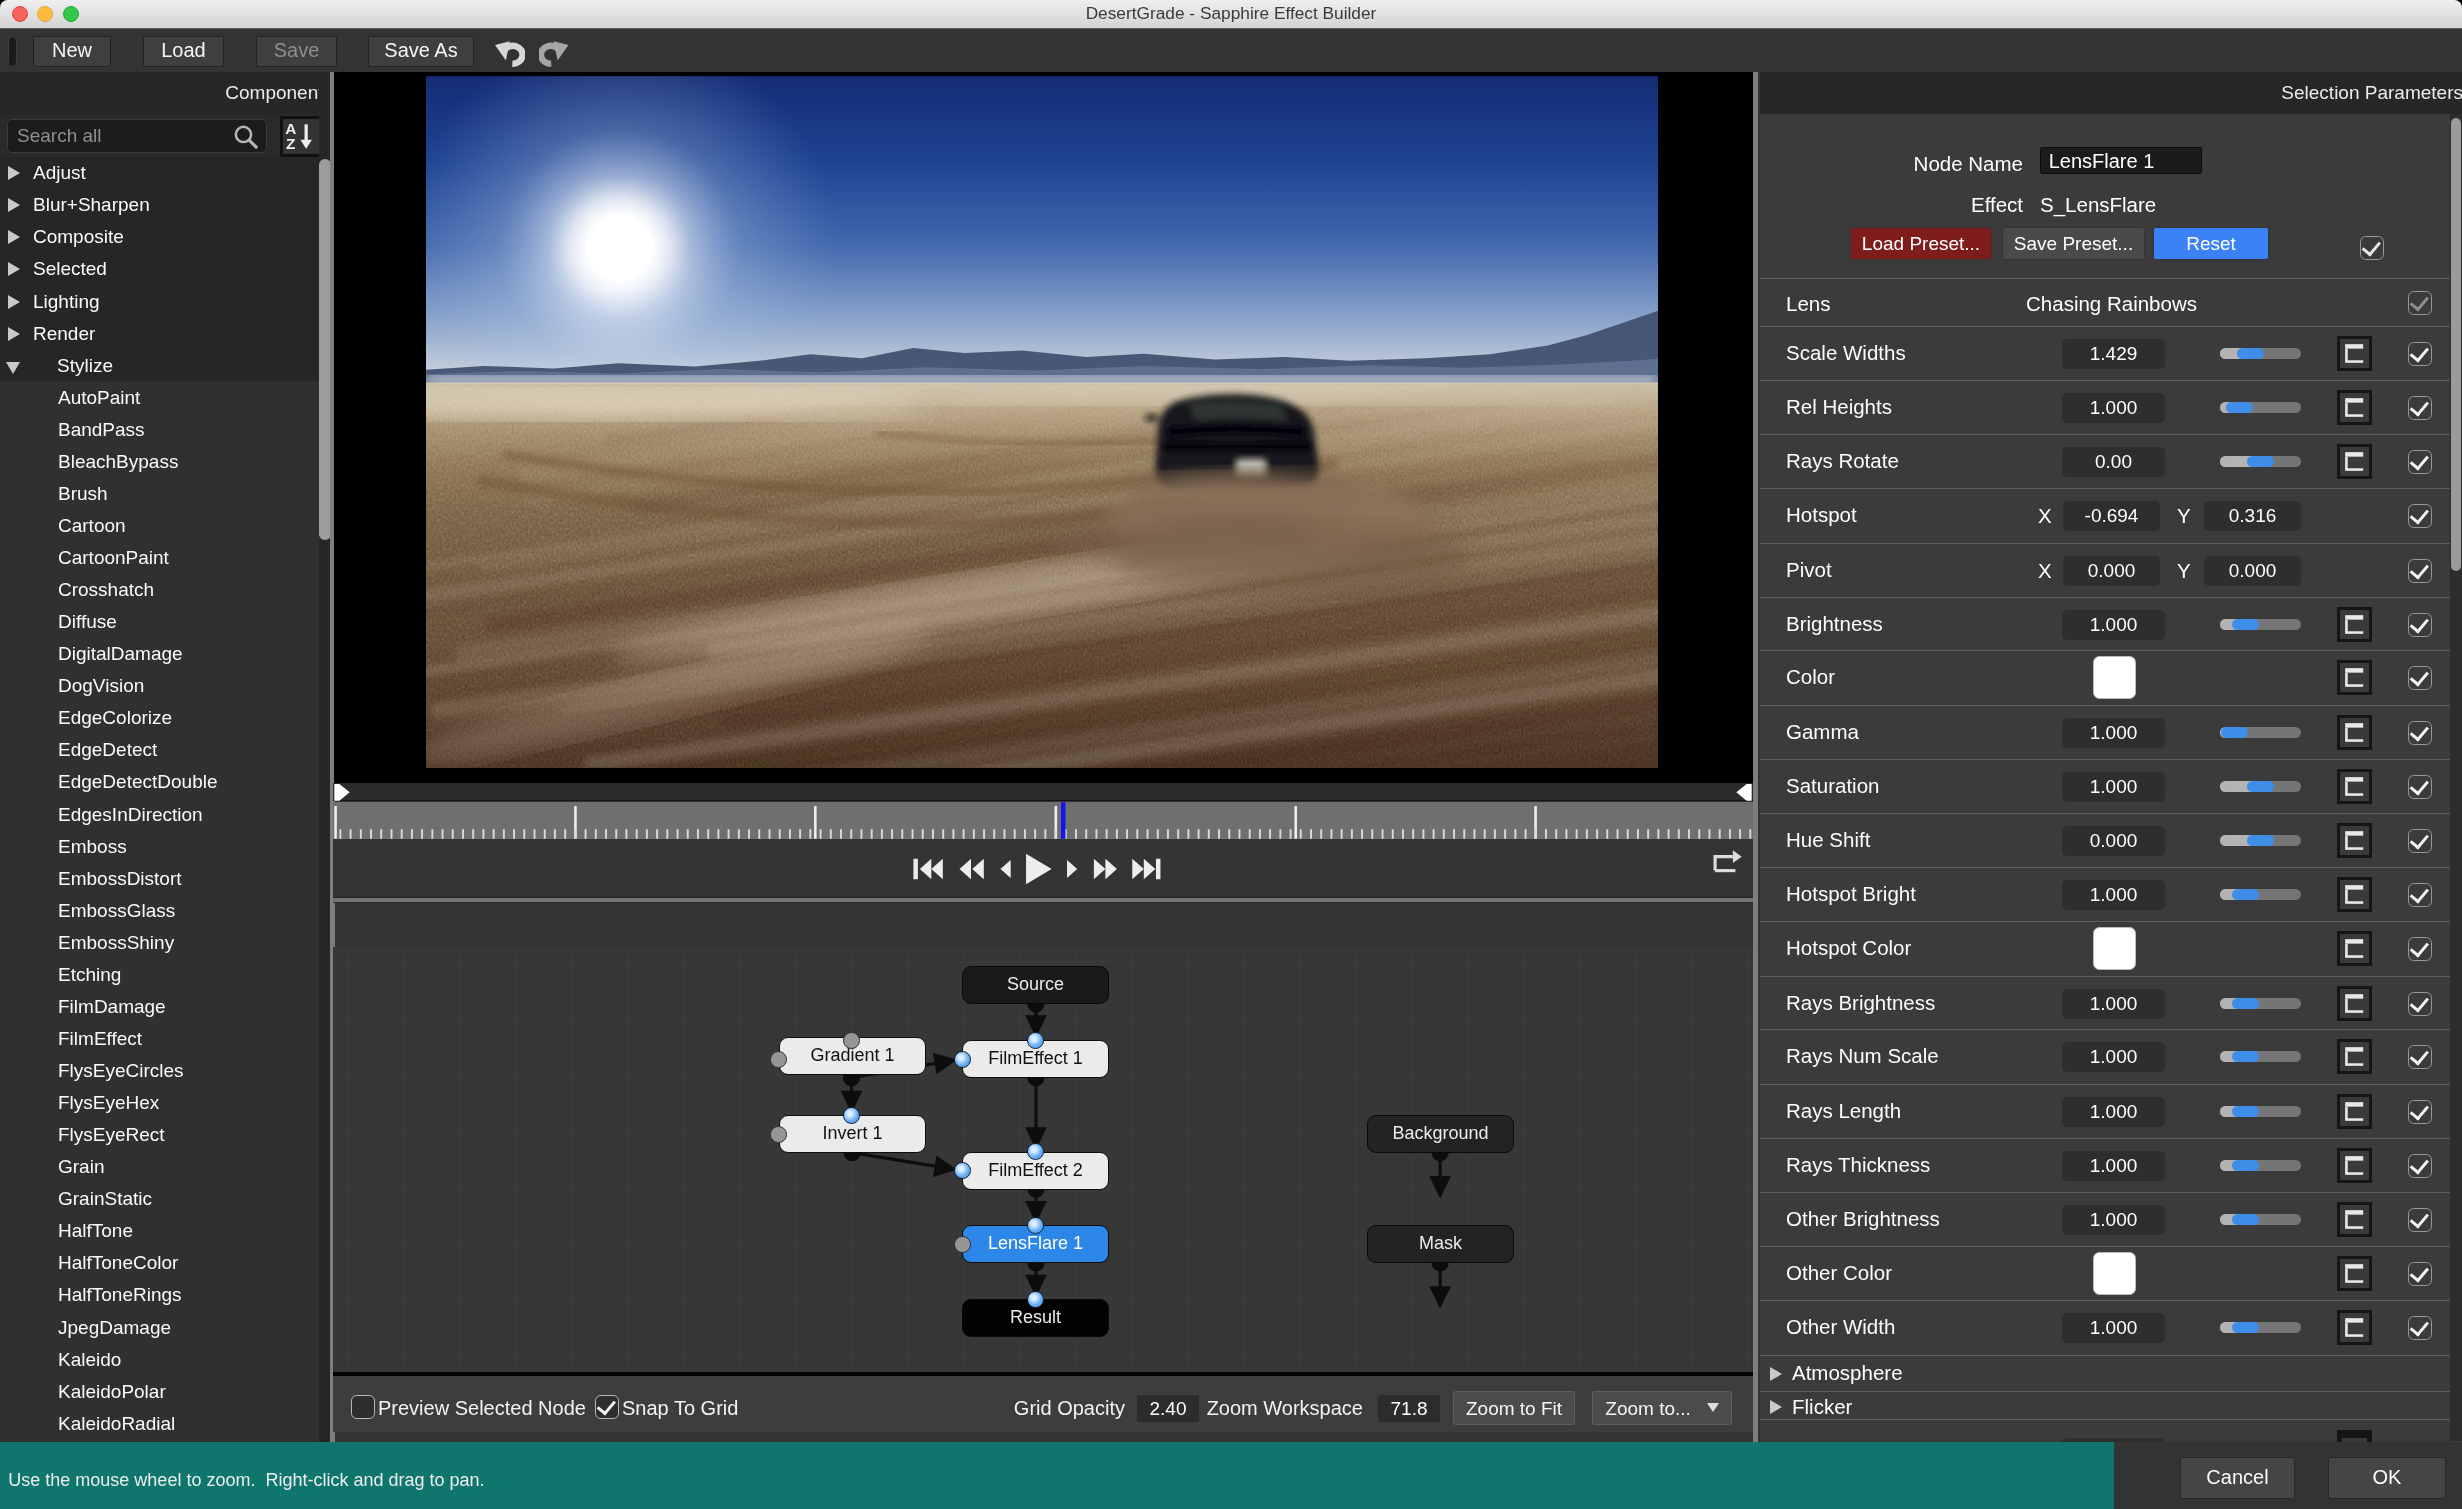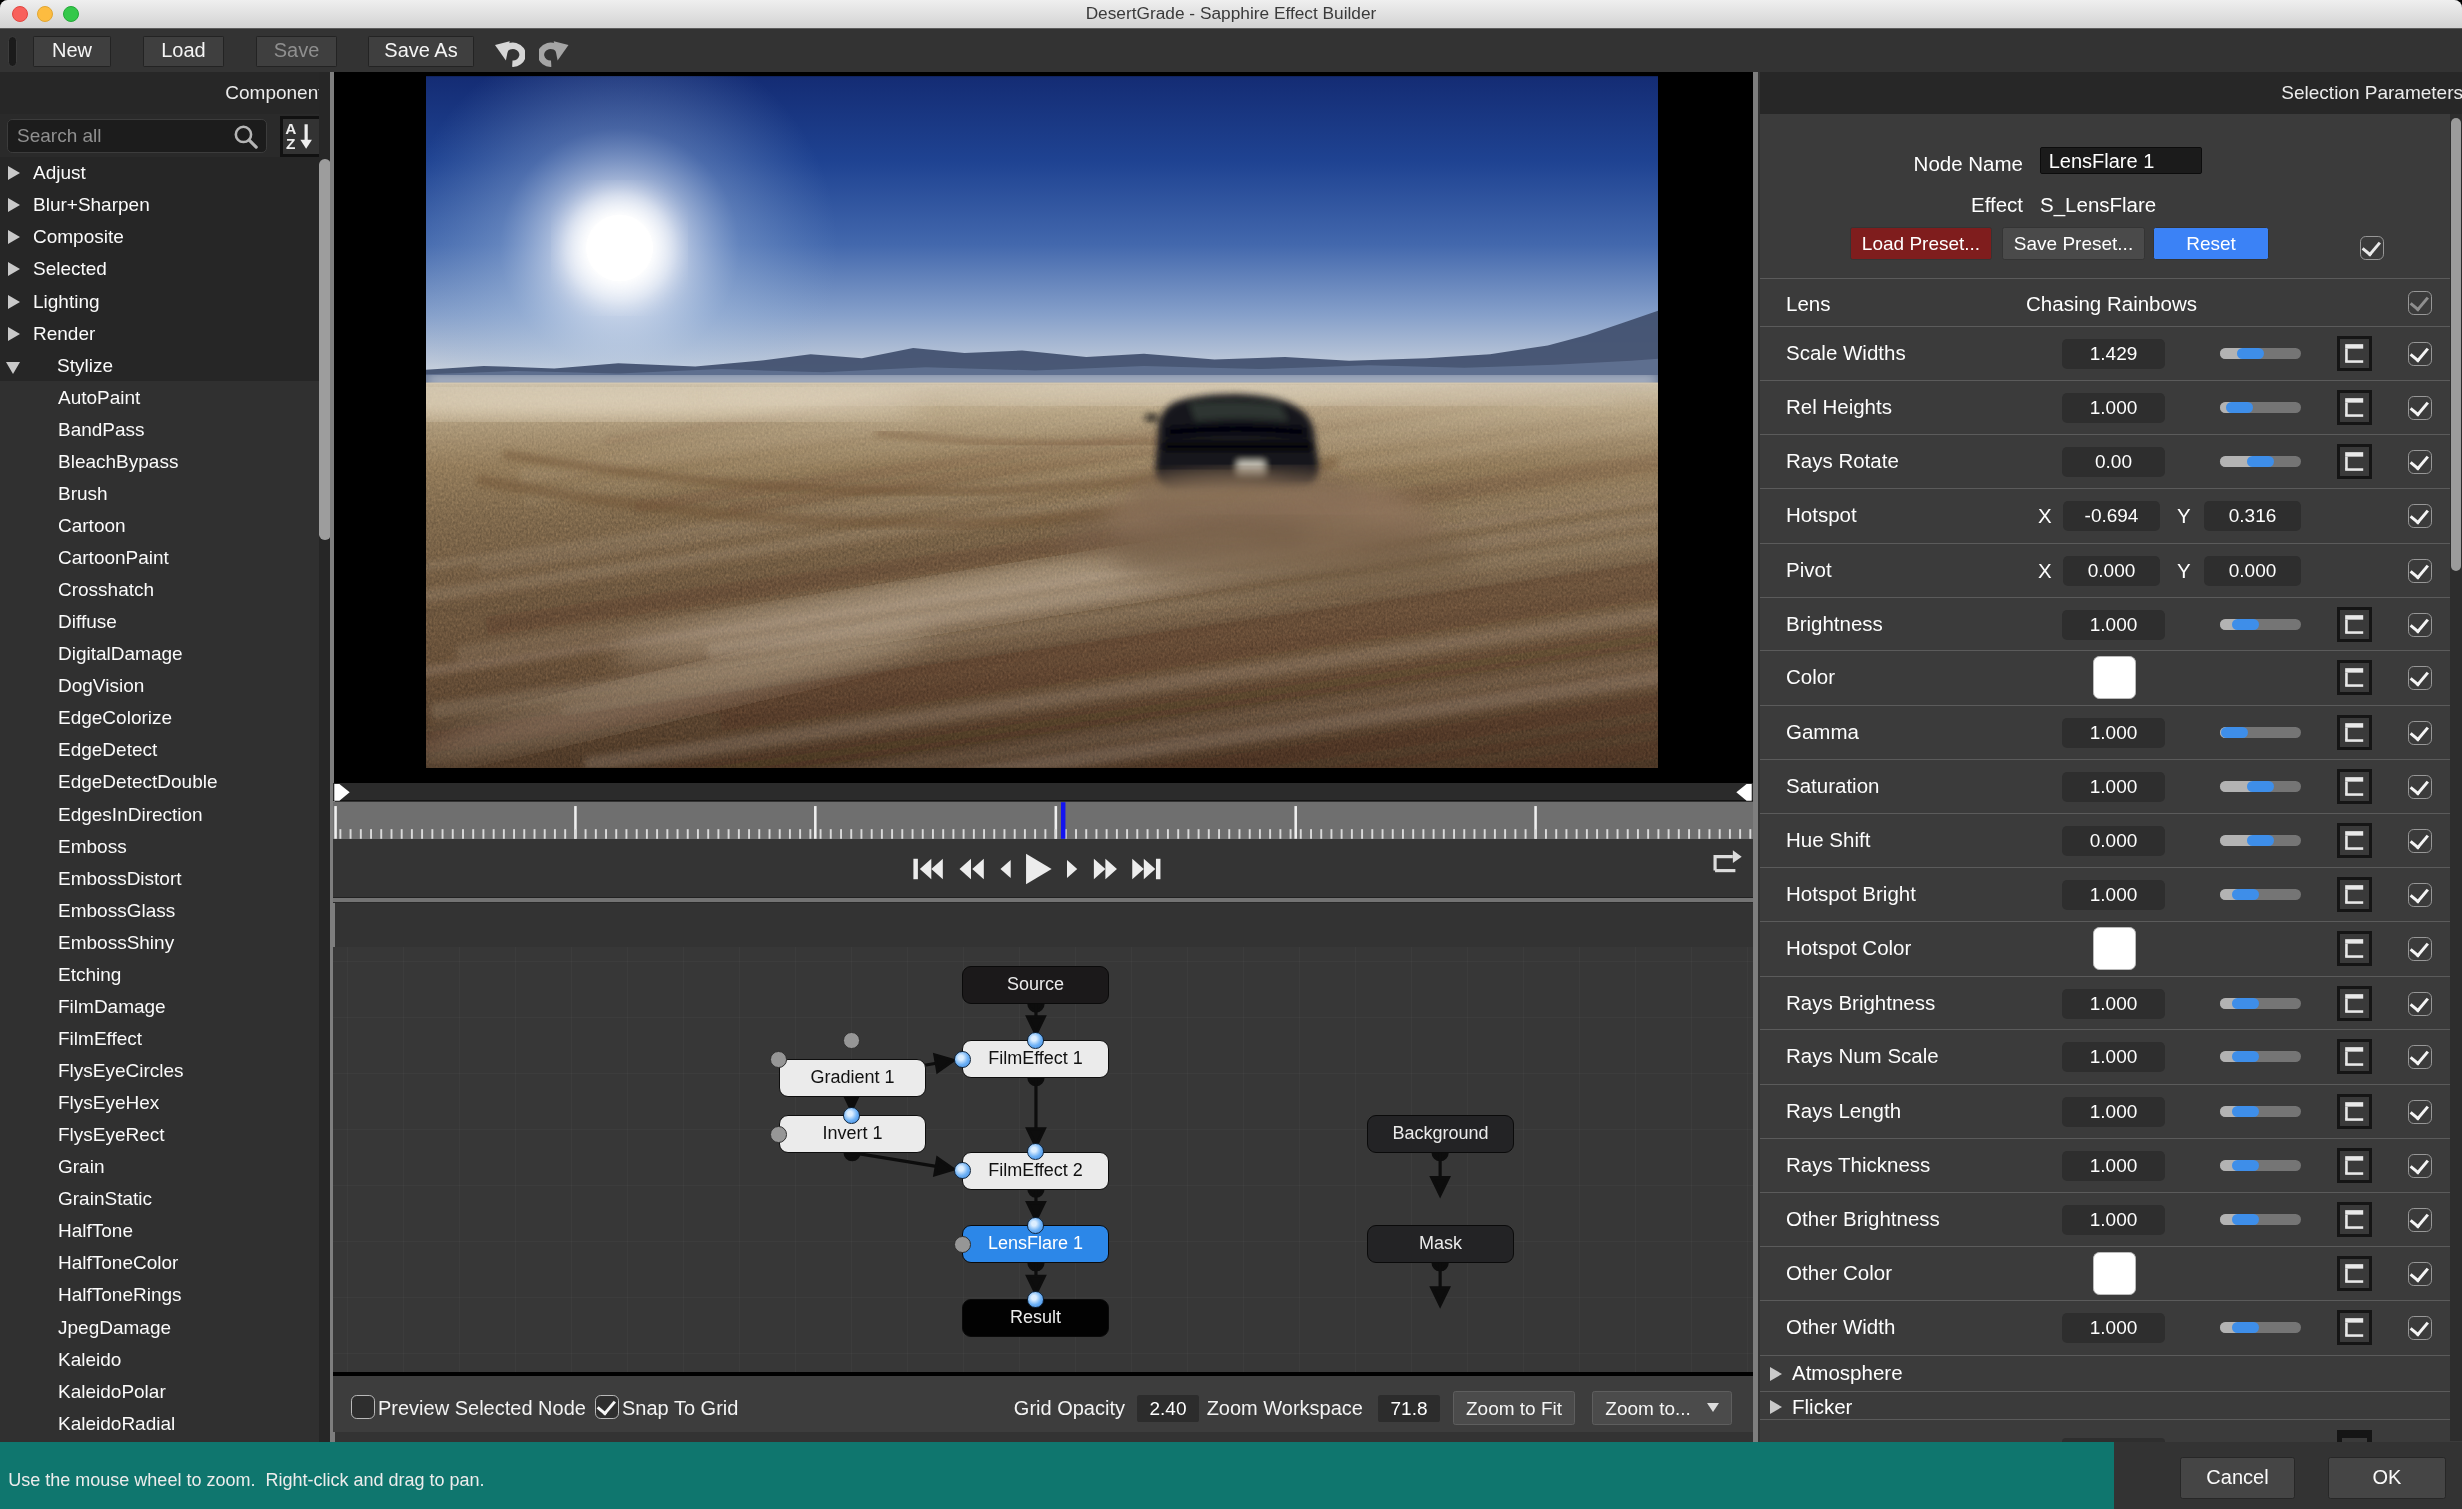--- a/index.html
+++ b/index.html
@@ -553,21 +553,21 @@
           <path d="M1096 541 L1083.0 514.0 L1109.0 514.0 Z"></path>
           <circle cx="1727" cy="321" r="11"></circle>
           <line x1="1727" y1="321" x2="1727.0" y2="360.0"></line>
           <path d="M1727 387 L1714.0 360.0 L1740.0 360.0 Z"></path>
           <circle cx="1727" cy="493" r="11"></circle>
           <line x1="1727" y1="493" x2="1727.0" y2="532.0"></line>
           <path d="M1727 559 L1714.0 532.0 L1740.0 532.0 Z"></path>
         </g>
       </svg>
       <div class="node ndark" style="left:629px;top:19px;background:#1b191a;">Source</div>
-      <div class="node nlight" style="left:446px;top:104px;margin-top:8px;">Gradient 1</div>
+      <div class="node nlight" style="left:446px;top:82px;margin-top:8px;">Gradient 1</div>
       <div class="node nlight" style="left:629px;top:93px;">FilmEffect 1</div>
       <div class="node nlight" style="left:446px;top:168px;">Invert 1</div>
       <div class="node nlight" style="left:629px;top:205px;">FilmEffect 2</div>
       <div class="node " style="left:629px;top:278px;background:#2c87e8;border:1.9px solid #0a0a0a;color:#fff;">LensFlare 1</div>
       <div class="node ndark" style="left:629px;top:352px;background:#020202;">Result</div>
       <div class="node ndark" style="left:1034px;top:168px;">Background</div>
       <div class="node ndark" style="left:1034px;top:278px;">Mask</div>
       <div class="abs" style="left:510px;top:85px;width:16.7px;height:16.7px;border-radius:50%;background:#969696;border:1.9px solid #2f2f2f;"></div>
       <div class="abs" style="left:437px;top:104px;width:16.7px;height:16.7px;border-radius:50%;background:#969696;border:1.9px solid #2f2f2f;"></div>
       <div class="abs" style="left:694px;top:85px;width:16.7px;height:16.7px;border-radius:50%;background:radial-gradient(circle at 40% 38%,#dceeff 0 18%,#6cb0f5 55%,#3c86dd 100%);border:1.9px solid #10253c;"></div>

